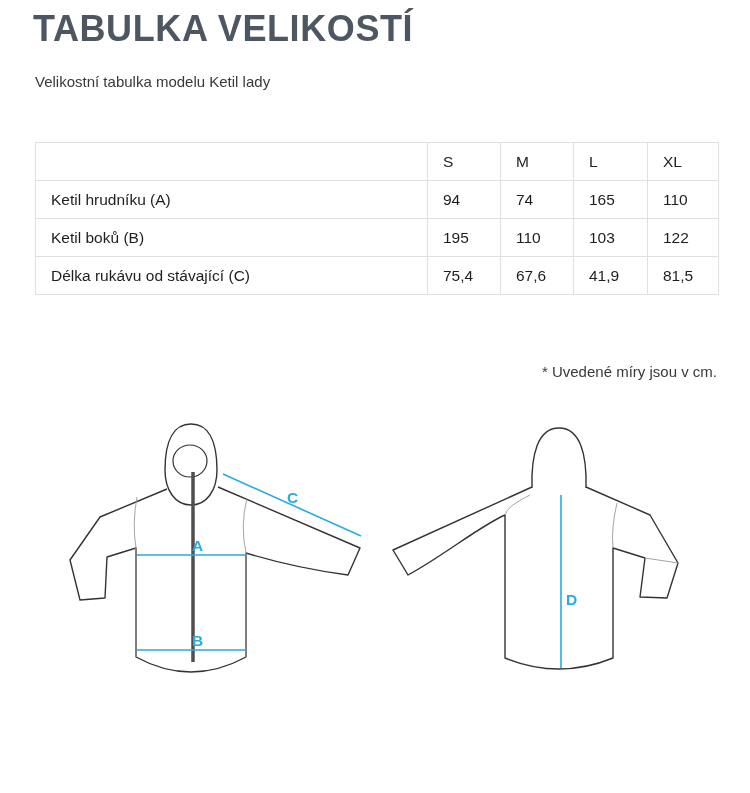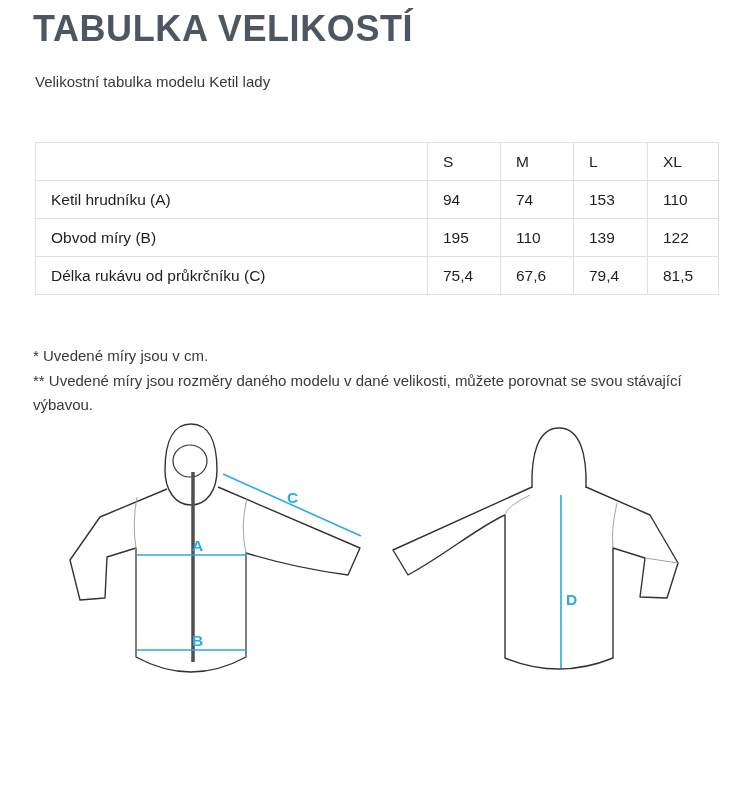--- a/index.html
+++ b/index.html
@@ -53,21 +53,21 @@
   }
   .footnotes {
     position: absolute;
     left: 33px;
     top: 344px;
     width: 700px;
     font-size: 15px;
     line-height: 24.5px;
     color: #37393b;
   }
-  .footnotes p { margin: 0; }
+  .footnotes p { margin: 16px; text-align: right; }
   .diagram-svg {
     position: absolute;
     left: 0;
     top: 415px;
   }
   .jacket-outline { fill: #ffffff; stroke: #333333; stroke-width: 1.4; stroke-linejoin: round; }
   .jacket-seam { fill: none; stroke: #9a9a9a; stroke-width: 0.9; }
   .body-edge { stroke: #7e7e7e; stroke-width: 2; }
   .zipper { stroke: #4f4f4f; stroke-width: 3.5; }
   .measure-line { stroke: #29abe2; stroke-width: 1.6; fill: none; }
@@ -99,43 +99,42 @@
         <th></th>
         <th>S</th>
         <th>M</th>
         <th>L</th>
         <th>XL</th>
       </tr>
       <tr>
         <td>Ketil hrudníku (A)</td>
         <td>94</td>
         <td>74</td>
-        <td>153</td>
+        <td>165</td>
         <td>110</td>
       </tr>
       <tr>
-        <td>Obvod míry (B)</td>
+        <td>Ketil boků (B)</td>
         <td>195</td>
         <td>110</td>
-        <td>139</td>
+        <td>103</td>
         <td>122</td>
       </tr>
       <tr>
-        <td>Délka rukávu od průkrčníku (C)</td>
+        <td>Délka rukávu od stávající (C)</td>
         <td>75,4</td>
         <td>67,6</td>
-        <td>79,4</td>
+        <td>41,9</td>
         <td>81,5</td>
       </tr>
     </tbody>
   </table>
 
   <div class="footnotes">
     <p>* Uvedené míry jsou v cm.</p>
-    <p>** Uvedené míry jsou rozměry daného modelu v dané velikosti, můžete porovnat se svou stávající výbavou.</p>
   </div>
 
   <svg class="diagram-svg" width="750" height="350" viewBox="0 0 750 350" xmlns="http://www.w3.org/2000/svg">
 
     <g>
       <path class="jacket-outline" d="M 167,74 L 100,102 L 70,145 L 80,185 L 105,183 L 107,142 L 136,133 L 136,242
                Q 191,272 246,242 L 246,138 Q 295,153 348,160 L 360,133 L 218,72"></path>
       <line class="body-edge" x1="136" y1="133" x2="136" y2="242"></line>
       <line class="body-edge" x1="246" y1="138" x2="246" y2="242"></line>
       <path class="jacket-seam" d="M 137,82 Q 132,109 136,133"></path>

